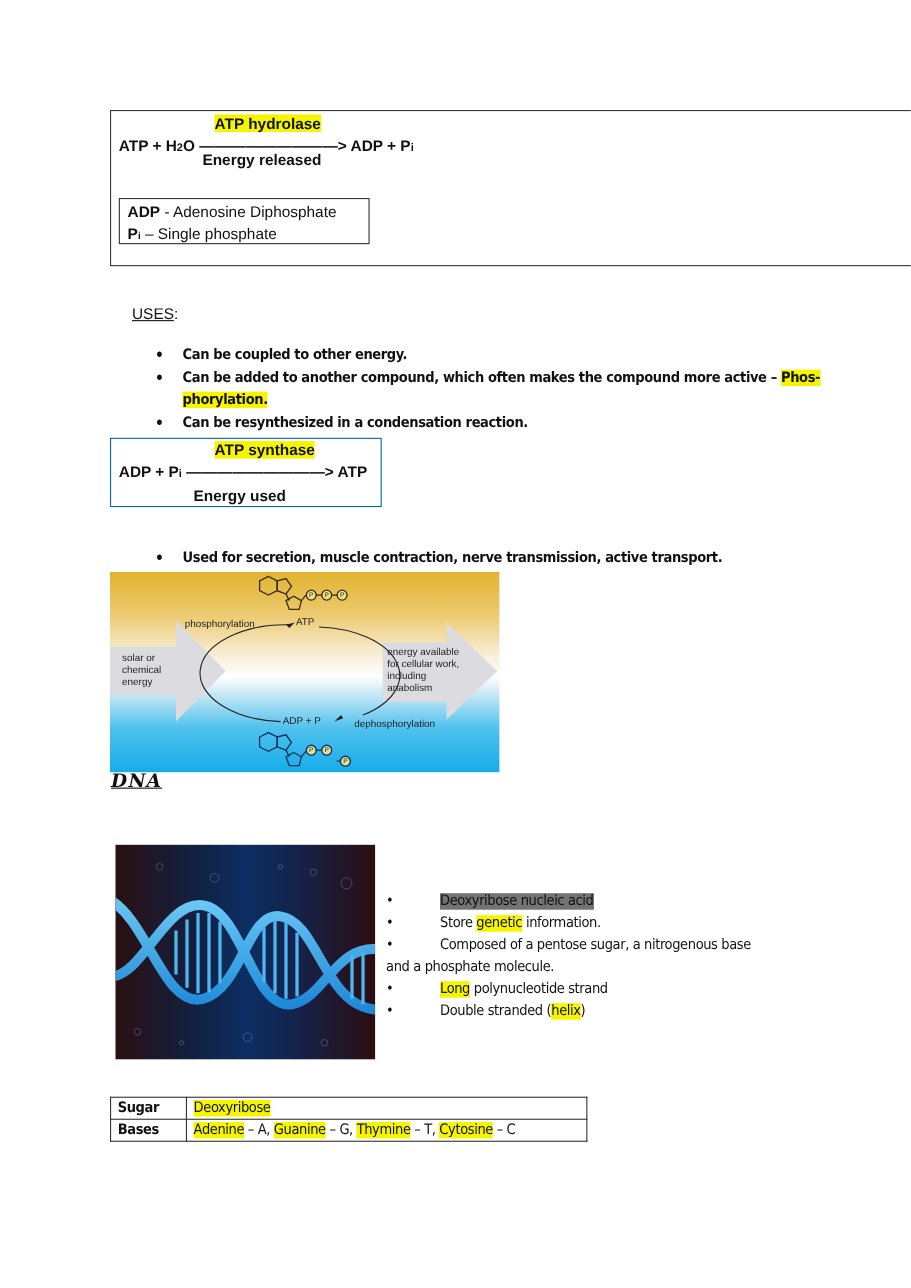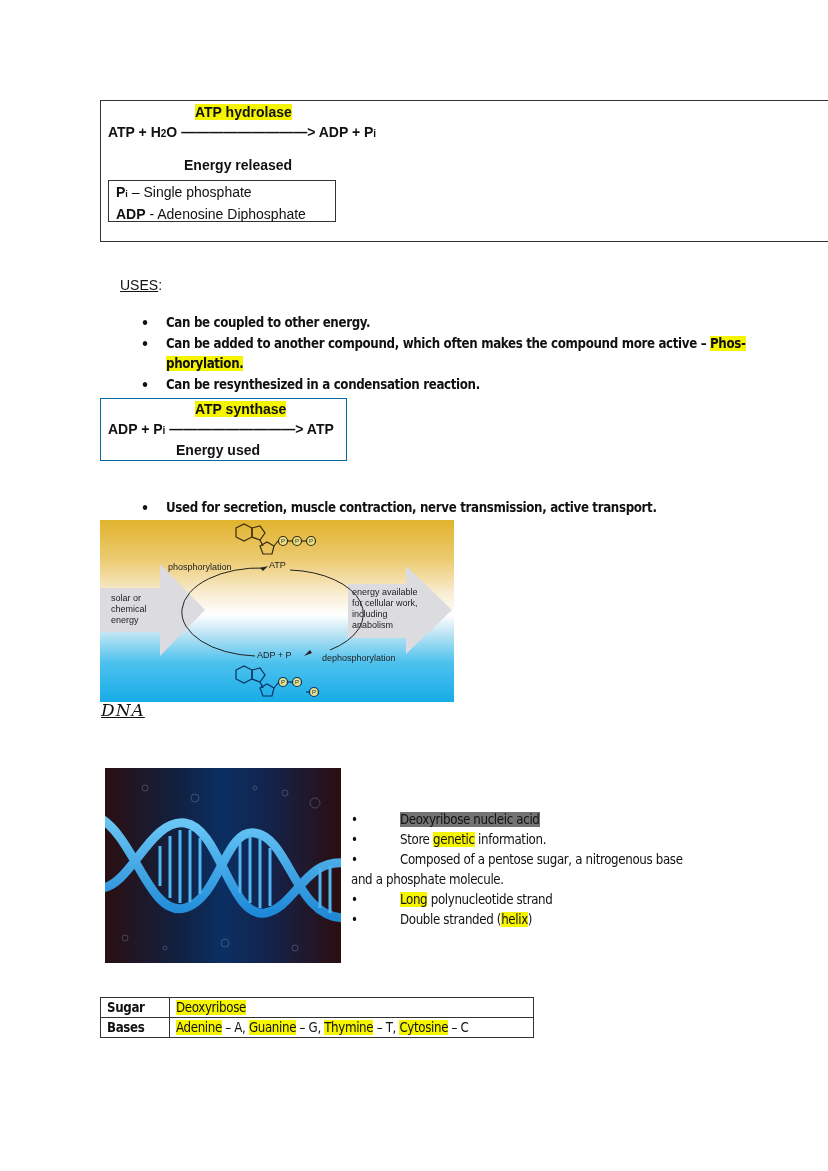--- a/index.html
+++ b/index.html
@@ -46,21 +46,21 @@
     #atp-cycle-diagram {
       left: 100px; top: 520px; width: 354px; height: 182px;
       background: linear-gradient(to bottom, #e1b32d 0%, #eccb72 22%, #f8ecd0 40%, #ffffff 52%, #cfeaf6 60%, #4fc2ee 78%, #17ace8 100%);
       overflow: hidden;
     }
     .diag-text { position: absolute; font-size: 9px; color: #222; line-height: 11px; }
 
     
     #dna-heading {
       left: 101px; top: 700px; font-family: "DejaVu Serif", serif; font-style: italic;
-      font-weight: normal; font-size: 17px; text-decoration: underline; letter-spacing: 1px;
+      font-weight: bold; font-size: 17px; text-decoration: underline; letter-spacing: 1px;
     }
     #dna-image {
       left: 105px; top: 768px; width: 236px; height: 195px;
       background: linear-gradient(to right, #2a0f12 0%, #12203f 30%, #0b2f63 50%, #14224a 70%, #2b0e10 100%);
       overflow: hidden;
     }
     #dna-list { left: 351px; top: 810px; width: 380px; }
     #dna-list .row { position: relative; line-height: 20px; }
     #dna-list .dot { position: absolute; left: 0; }
     #dna-list .txt { padding-left: 49px; }
@@ -76,29 +76,29 @@
 </head>
 <body>
 
 <div id="hydrolase-box" class="abs">
   <span class="abs eq-label hl" style="left:94px; top:3px;">ATP hydrolase</span>
   <div class="abs eq-label" style="left:7px; top:23px; white-space:nowrap;">
     <span>ATP + H</span><span style="font-size:10px">2</span><span>O</span>
     <span>—————————&gt;</span>
     <span>ADP + P</span><span style="font-size:10px">i</span>
   </div>
-  <span class="abs eq-label" style="left:83px; top:56px;">Energy released</span>
+  <span class="abs eq-label" style="left:83px; top:36px;">Energy released</span>
 </div>
 
 <div id="def-box" class="abs">
   <div>
+    <b>ADP</b><span> - </span><span>Adenosine Diphosphate</span>
+  </div>
+  <div>
     <b>P</b><b style="font-size:9px">i</b><span> – </span><span>Single phosphate</span>
-  </div>
-  <div>
-    <b>ADP</b><span> - </span><span>Adenosine Diphosphate</span>
   </div>
 </div>
 
 <div id="uses-heading" class="abs">
   <span class="u">USES</span><span>:</span>
 </div>
 <ul id="uses-list" class="abs bullets narrow">
   <li><span>Can be coupled to other energy.</span></li>
   <li><span>Can be added to another compound, which often makes the compound more active – </span><b class="hl">Phos-phorylation.</b></li>
   <li><span>Can be resynthesized in a condensation reaction.</span></li>

